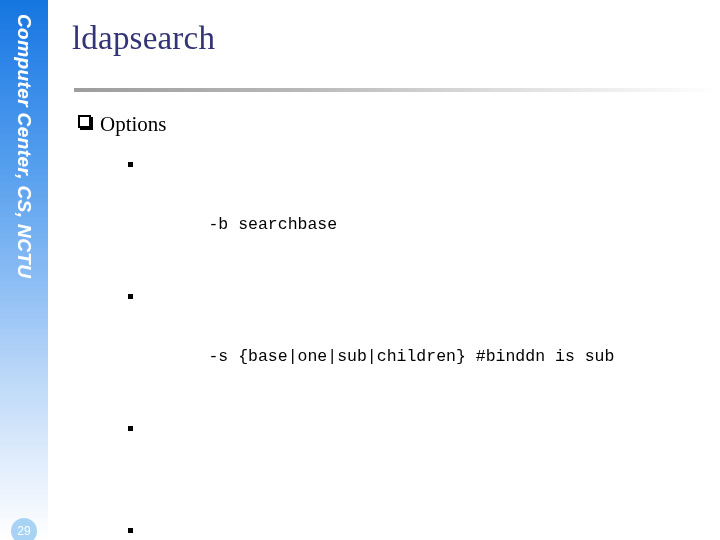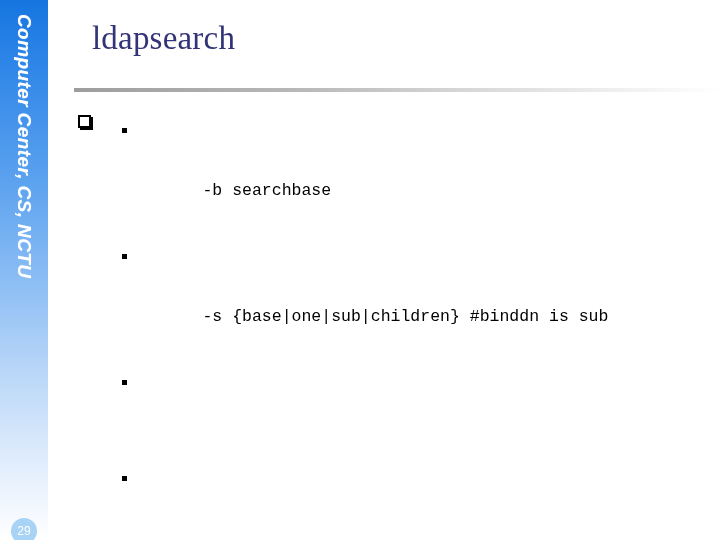--- a/index.html
+++ b/index.html
@@ -81,21 +81,20 @@
   
   #title {
     position: absolute;
     left: 72px;
     top: 18px;
     color: #333377;
     font-family: "Liberation Serif", serif;
     font-size: 33px;
     line-height: 40px;
     letter-spacing: 0.2px;
-    margin-left: 20px;
   }
   #title-rule {
     position: absolute;
     left: 74px;
     top: 88px;
     width: 646px;
     height: 4px;
     background: linear-gradient(to right, #9d9d9d 0%, #b8b8b8 35%, #dcdcdc 65%, #ffffff 100%);
   }
 
@@ -123,21 +122,21 @@
     width: 13px;
     height: 13px;
     border: 2px solid #000;
     box-sizing: border-box;
     box-shadow: 2px 2px 0 0 #000;
   }
 
   .lvl2 {
     position: relative;
     padding-left: 137px;
-    margin: 6px;
+    margin: 12px;
     font-family: "Liberation Mono", monospace;
     font-size: 16.5px;
     line-height: 30px;
     color: #000000;
     white-space: pre;
   }
   .lvl2 .dot {
     position: absolute;
     left: 116px;
     top: 12px;
@@ -160,20 +159,21 @@
     <div id="page-number">29</div>
   </div>
 
   <div id="title">ldapsearch</div>
   <div id="title-rule"></div>
 
   <div id="content">
 
     <div class="lvl1">
       <span class="sq"></span>
+      <span>Options</span>
     </div>
 
     <div class="lvl2">
       <span class="dot"></span>
       <span>-b searchbase</span>
     </div>
     <div class="lvl2">
       <span class="dot"></span>
       <span>-s {base|one|sub|children} #binddn is sub</span>
     </div>

